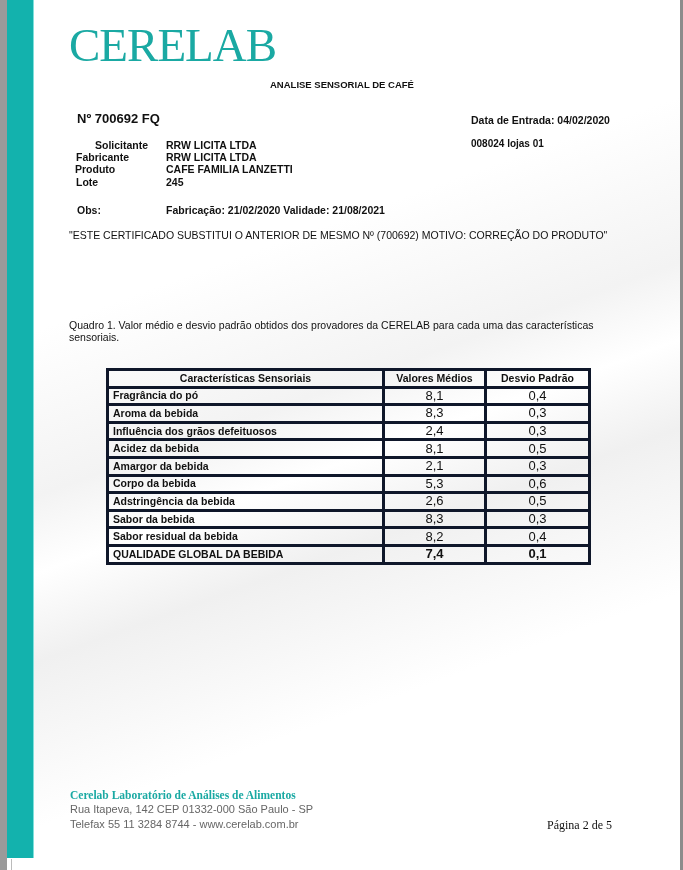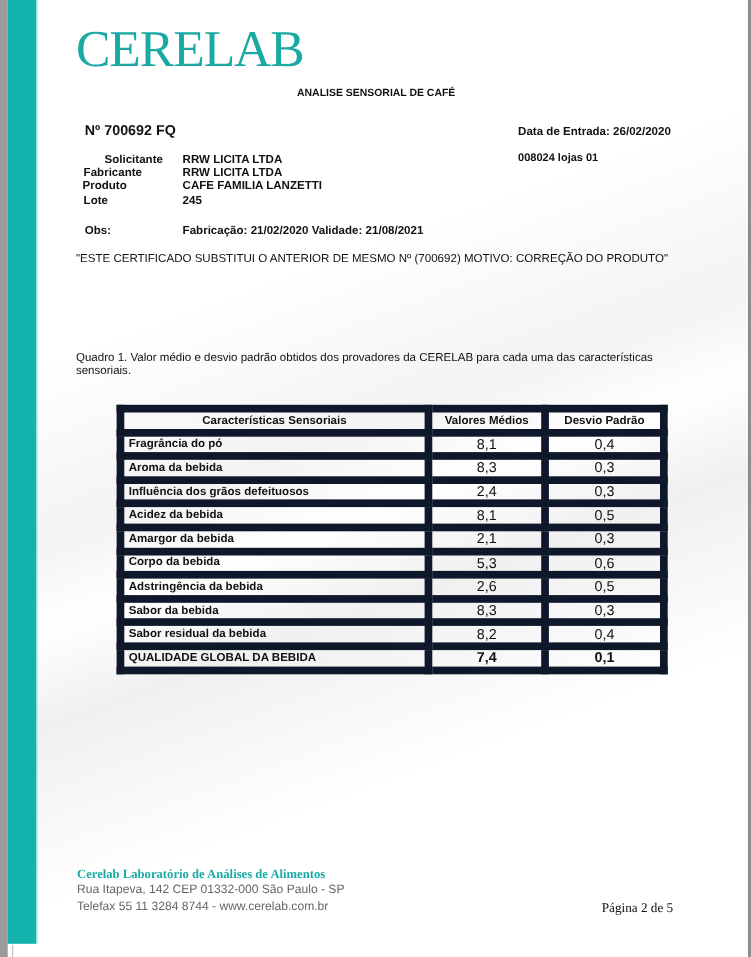--- a/index.html
+++ b/index.html
@@ -26,21 +26,21 @@
   .date-in { left: 471px; top: 114px; font-size: 10.5px; font-weight: bold; }
   .ref { left: 471px; top: 138px; font-size: 10px; font-weight: bold; }
 
   .info-label { font-size: 10.5px; font-weight: bold; }
   .info-val { font-size: 10.5px; font-weight: bold; }
 
   .notice { left: 69px; top: 229px; font-size: 10.5px; line-height: 12px; white-space: normal; width: 560px; }
   .caption { left: 69px; top: 319px; font-size: 10.5px; line-height: 12px; white-space: normal; width: 560px; }
 
   table.sens { position: absolute; left: 106px; top: 368px; border-collapse: collapse; font-size: 10.5px; }
-  table.sens td, table.sens th { border: 7px solid #0f172a; padding: 0 4px; height: 14.6px; line-height: 13px; }
+  table.sens td, table.sens th { border: 3px solid #0f172a; padding: 0 4px; height: 14.6px; line-height: 13px; }
   table.sens th { font-weight: bold; text-align: center; font-size: 10.5px; }
   table.sens td.c1 { width: 265px; font-weight: bold; text-align: left; }
   table.sens td.c2, table.sens td.c3 { text-align: center; font-size: 13px; line-height: 14px; margin-top: 26px; }
   table.sens td.c2 { width: 91px; }
   table.sens td.c3 { width: 93px; }
   table.sens tr.total td.c2, table.sens tr.total td.c3 { font-weight: bold; }
 
   .footer-name { left: 70px; top: 789px; font-family: "Liberation Serif", serif; font-size: 11.5px; font-weight: bold; color: #1aa9a3; }
   .footer-addr { left: 70px; top: 803px; font-size: 11px; color: #666; }
   .footer-tel { left: 70px; top: 818px; font-size: 11px; color: #666; }
@@ -53,21 +53,21 @@
 <div class="page"></div>
 <div class="teal-bar"></div>
 <div class="teal-edge"></div>
 <div class="right-border"></div>
 <div class="bottom-line"></div>
 
 <div class="logo">CERELAB</div>
 <div class="doc-title">ANALISE SENSORIAL DE CAFÉ</div>
 
 <div class="abs num">Nº 700692 FQ</div>
-<div class="abs date-in">Data de Entrada: 26/02/2020</div>
+<div class="abs date-in">Data de Entrada: 04/02/2020</div>
 <div class="abs ref">008024   lojas 01</div>
 
 <div class="abs info-label" style="left:75px;top:139px;padding-left:20px;">Solicitante</div>
 <div class="abs info-val" style="left:166px;top:139px;">RRW LICITA LTDA</div>
 <div class="abs info-label" style="left:76px;top:151px;">Fabricante</div>
 <div class="abs info-val" style="left:166px;top:151px;">RRW LICITA LTDA</div>
 <div class="abs info-label" style="left:75px;top:163px;">Produto</div>
 <div class="abs info-val" style="left:166px;top:163px;">CAFE FAMILIA LANZETTI</div>
 <div class="abs info-label" style="left:76px;top:176px;">Lote</div>
 <div class="abs info-val" style="left:166px;top:176px;">245</div>

